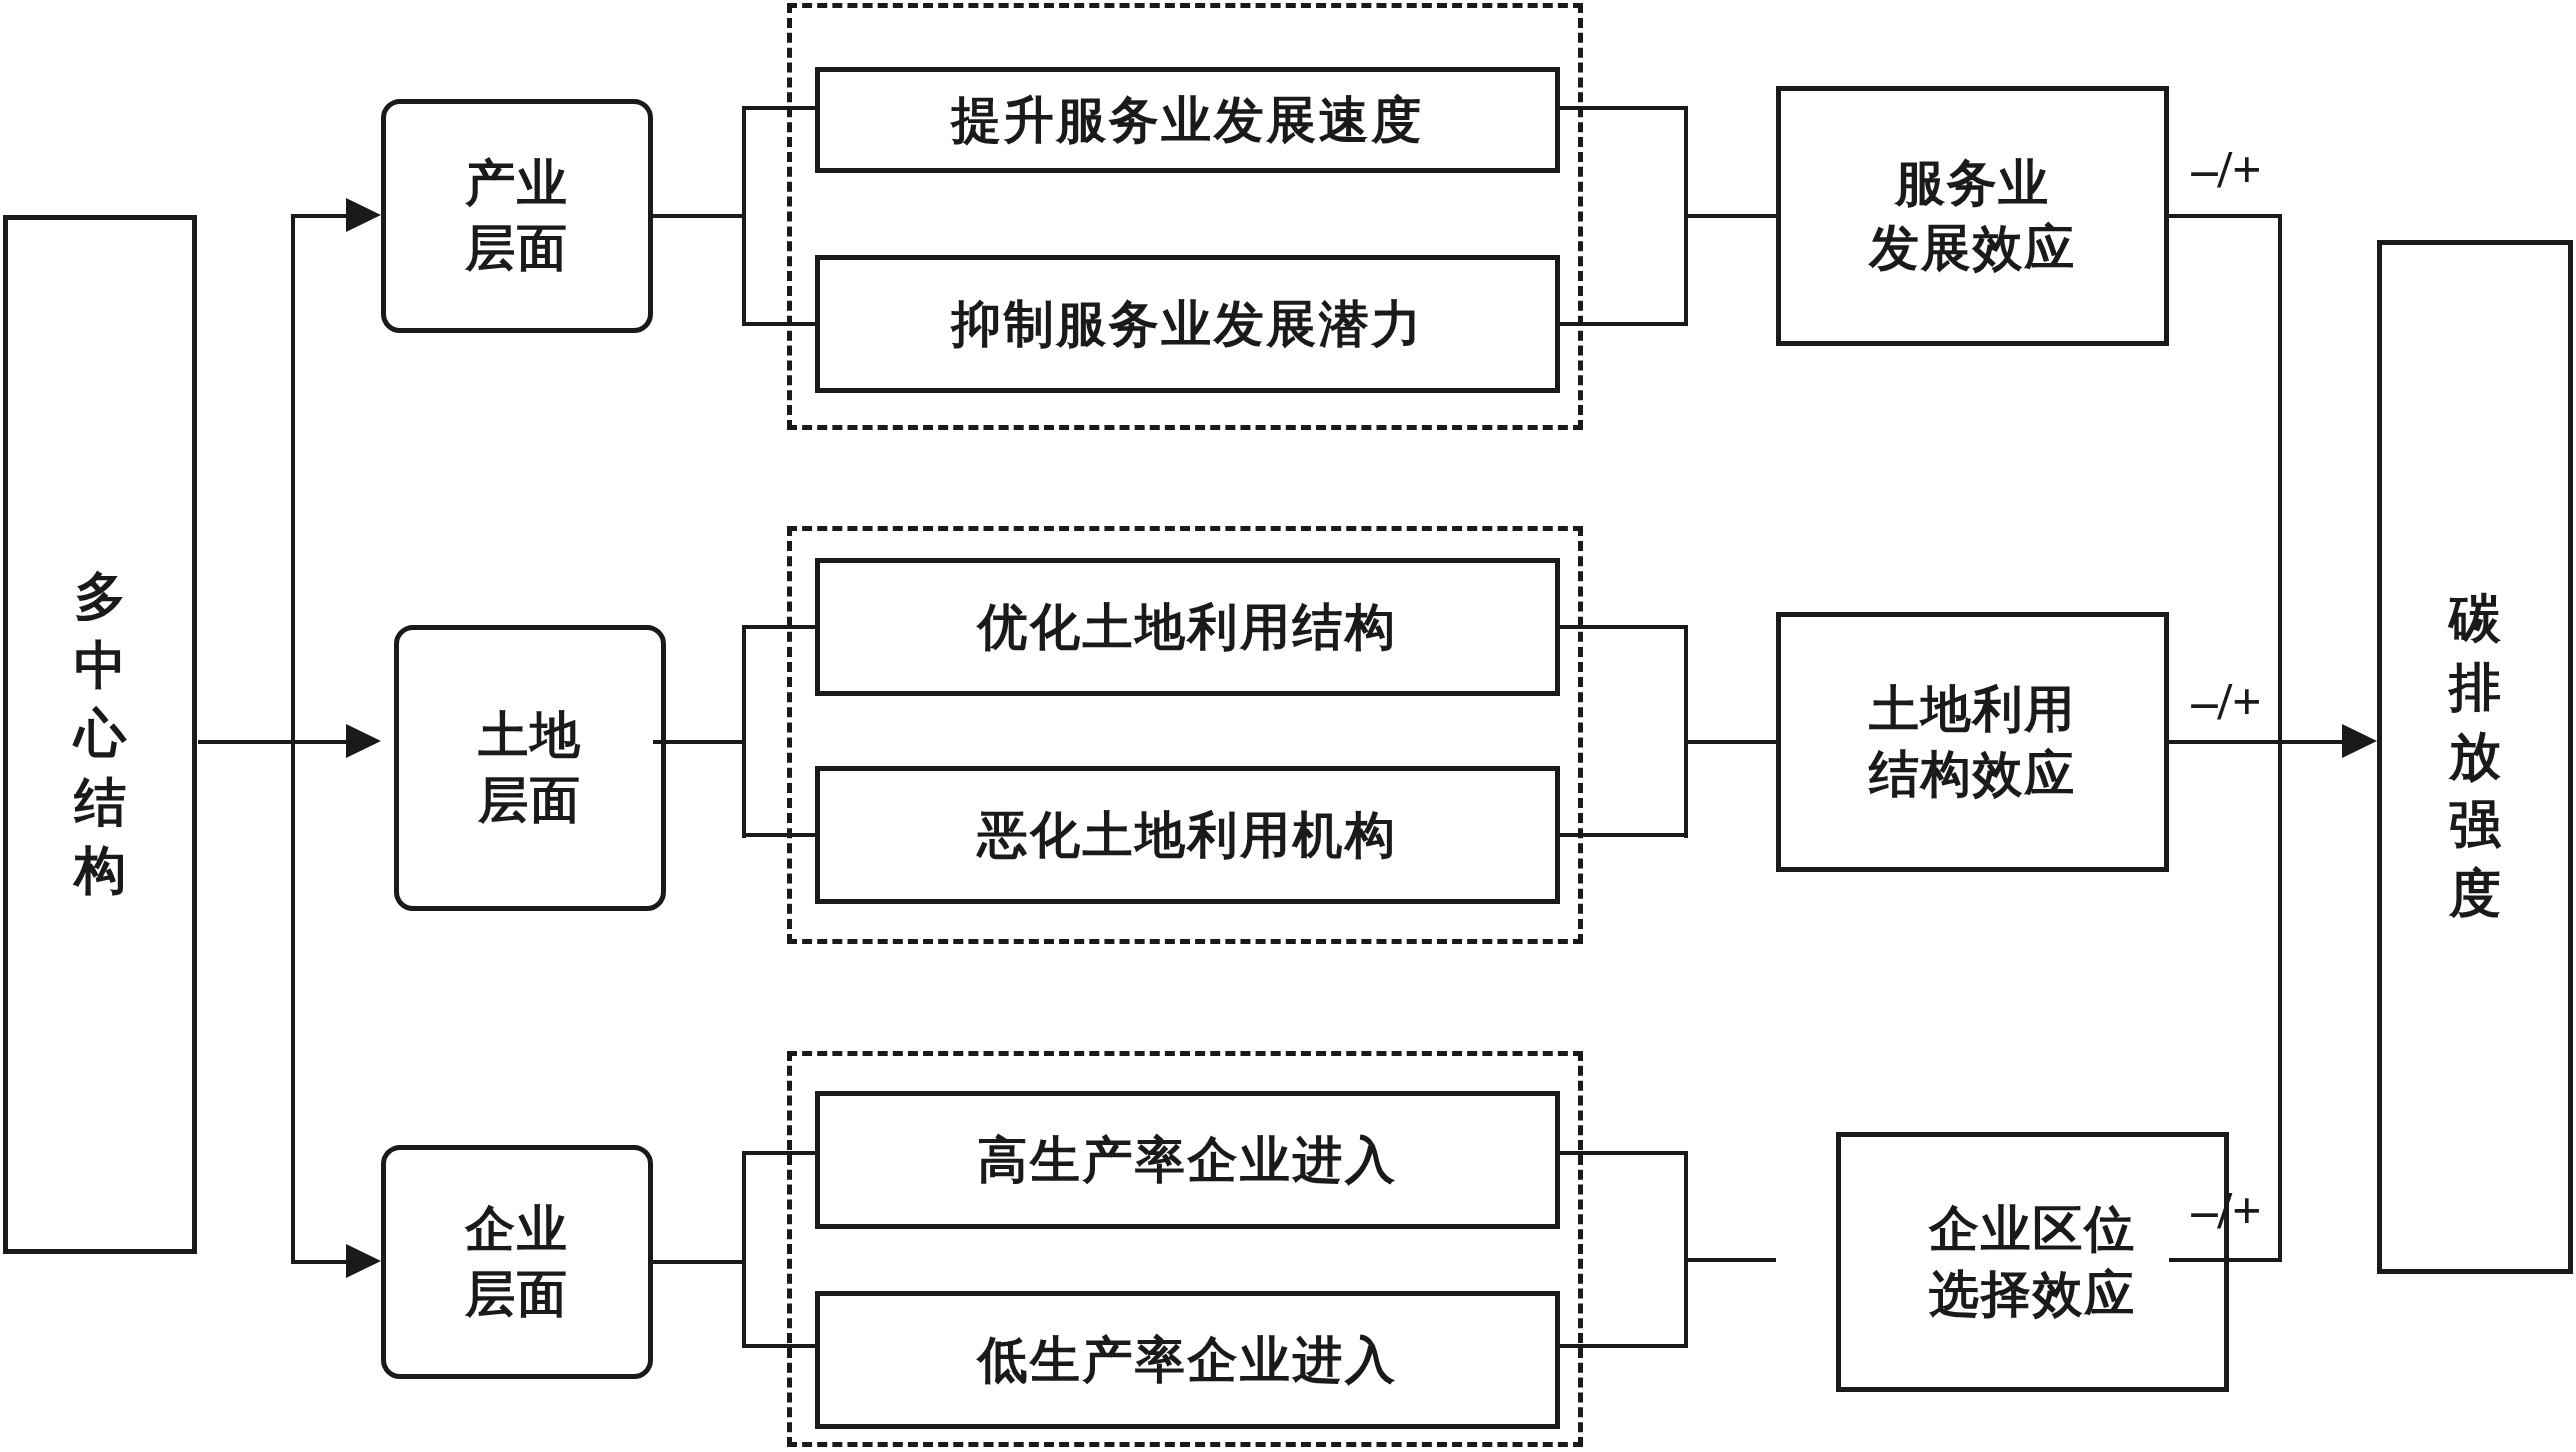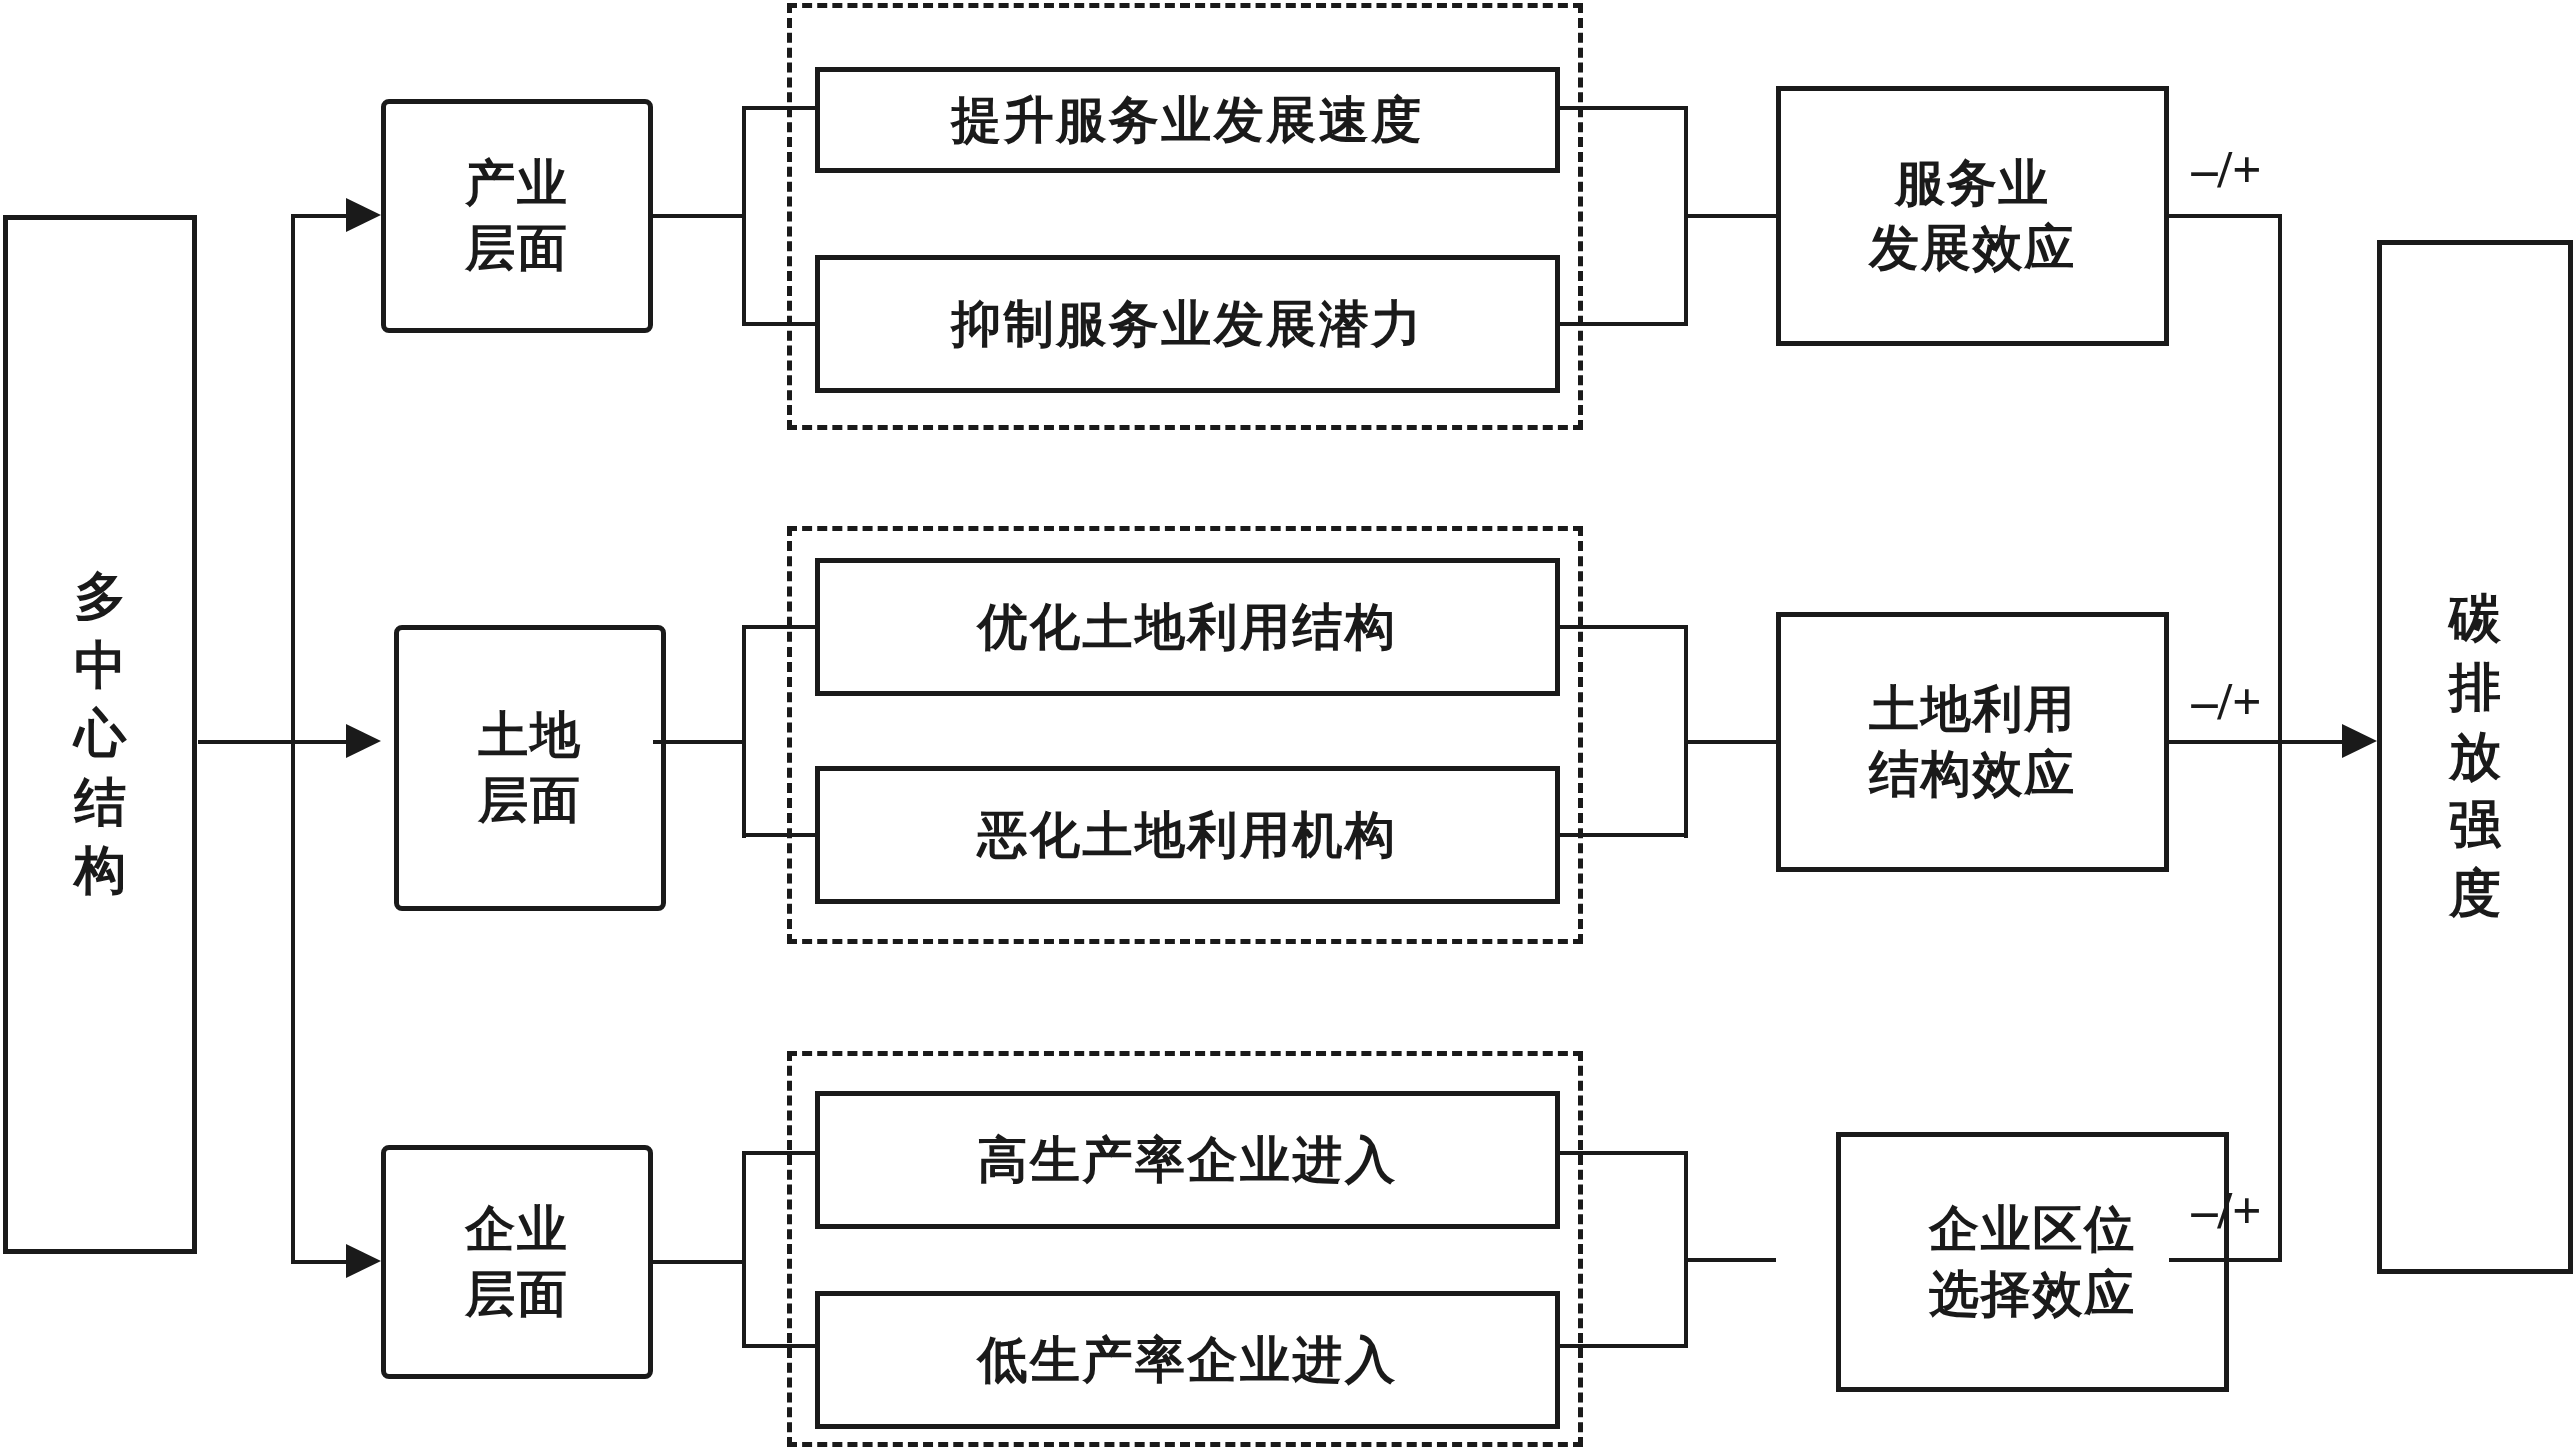--- a/index.html
+++ b/index.html
@@ -13,21 +13,21 @@
   }
   .box{
     position:absolute;
     border:5px solid #1a1a1a;
     background:#ffffff;
     box-sizing:border-box;
     display:flex;align-items:center;justify-content:center;
     text-align:center;
     font-weight:bold;
   }
-  .rounded{border-radius:8px;}
+  .rounded{border-radius:19px;}
   .dashedbox{
     position:absolute;
     border:5px dashed #1a1a1a;
     box-sizing:border-box;
     background:transparent;
   }
   .hline{position:absolute;height:4.2px;background:#1a1a1a;}
   .vline{position:absolute;width:4.2px;background:#1a1a1a;}
   .arrow-right{
     position:absolute;width:0;height:0;

